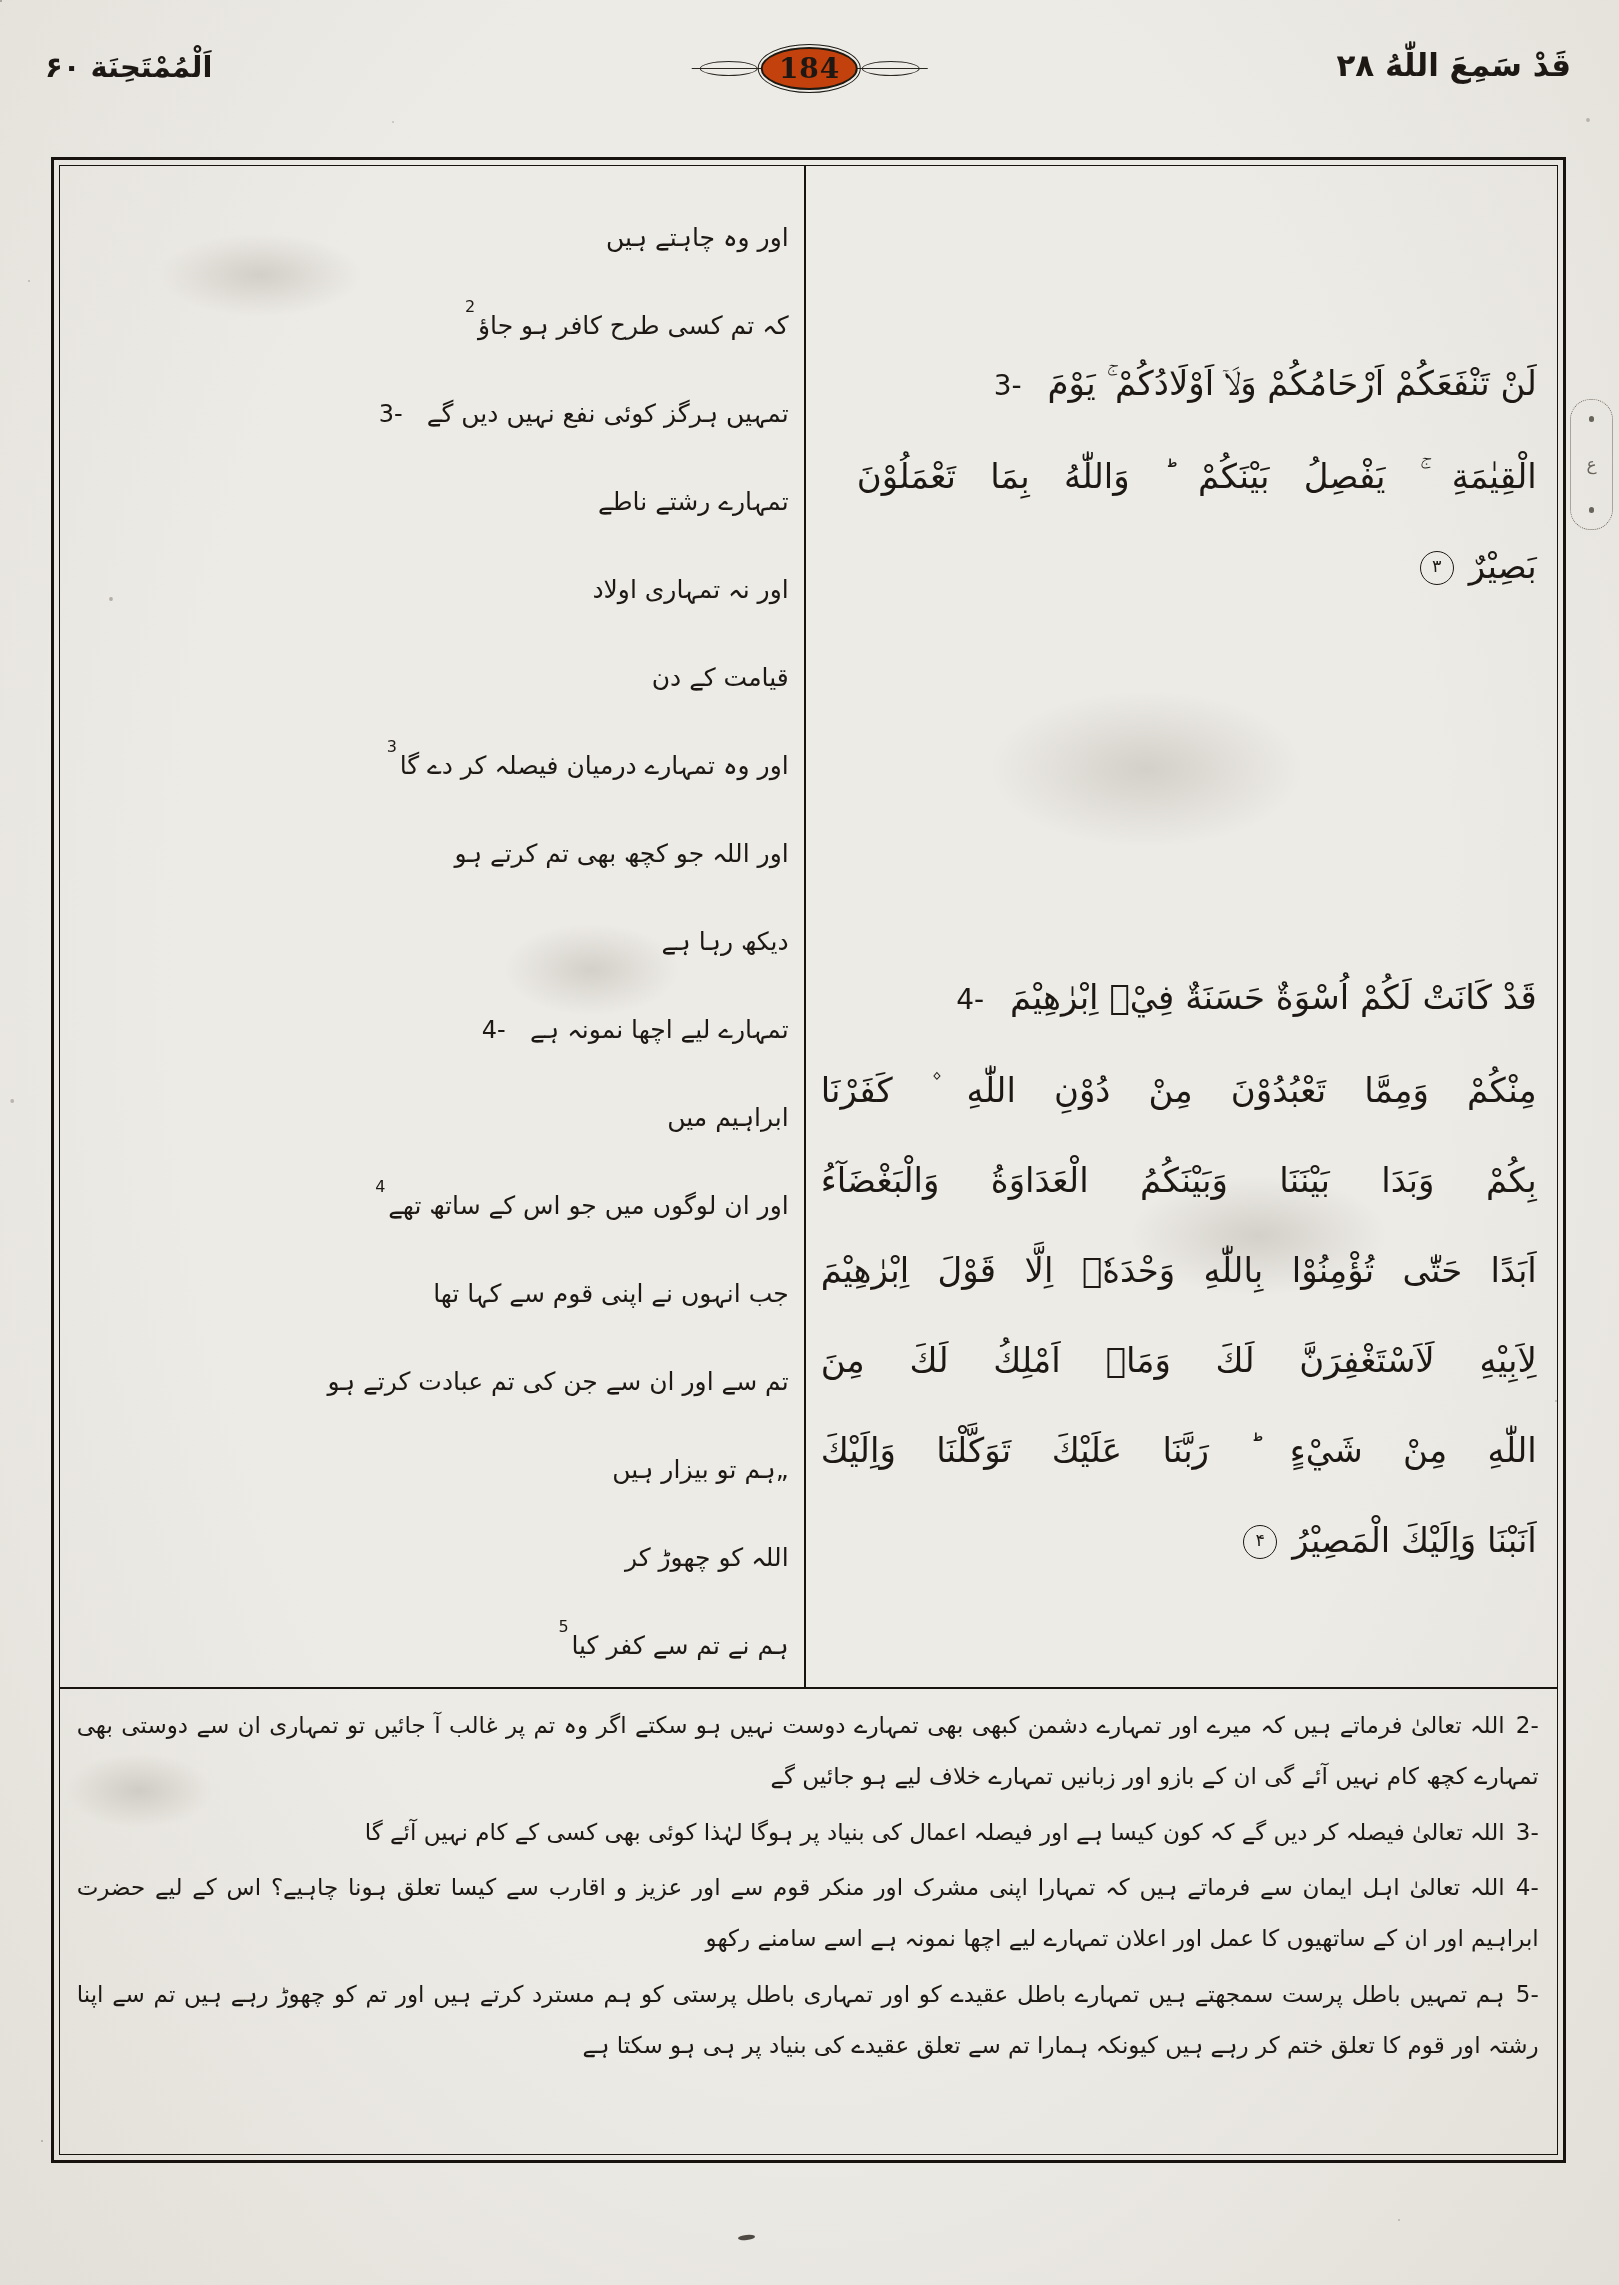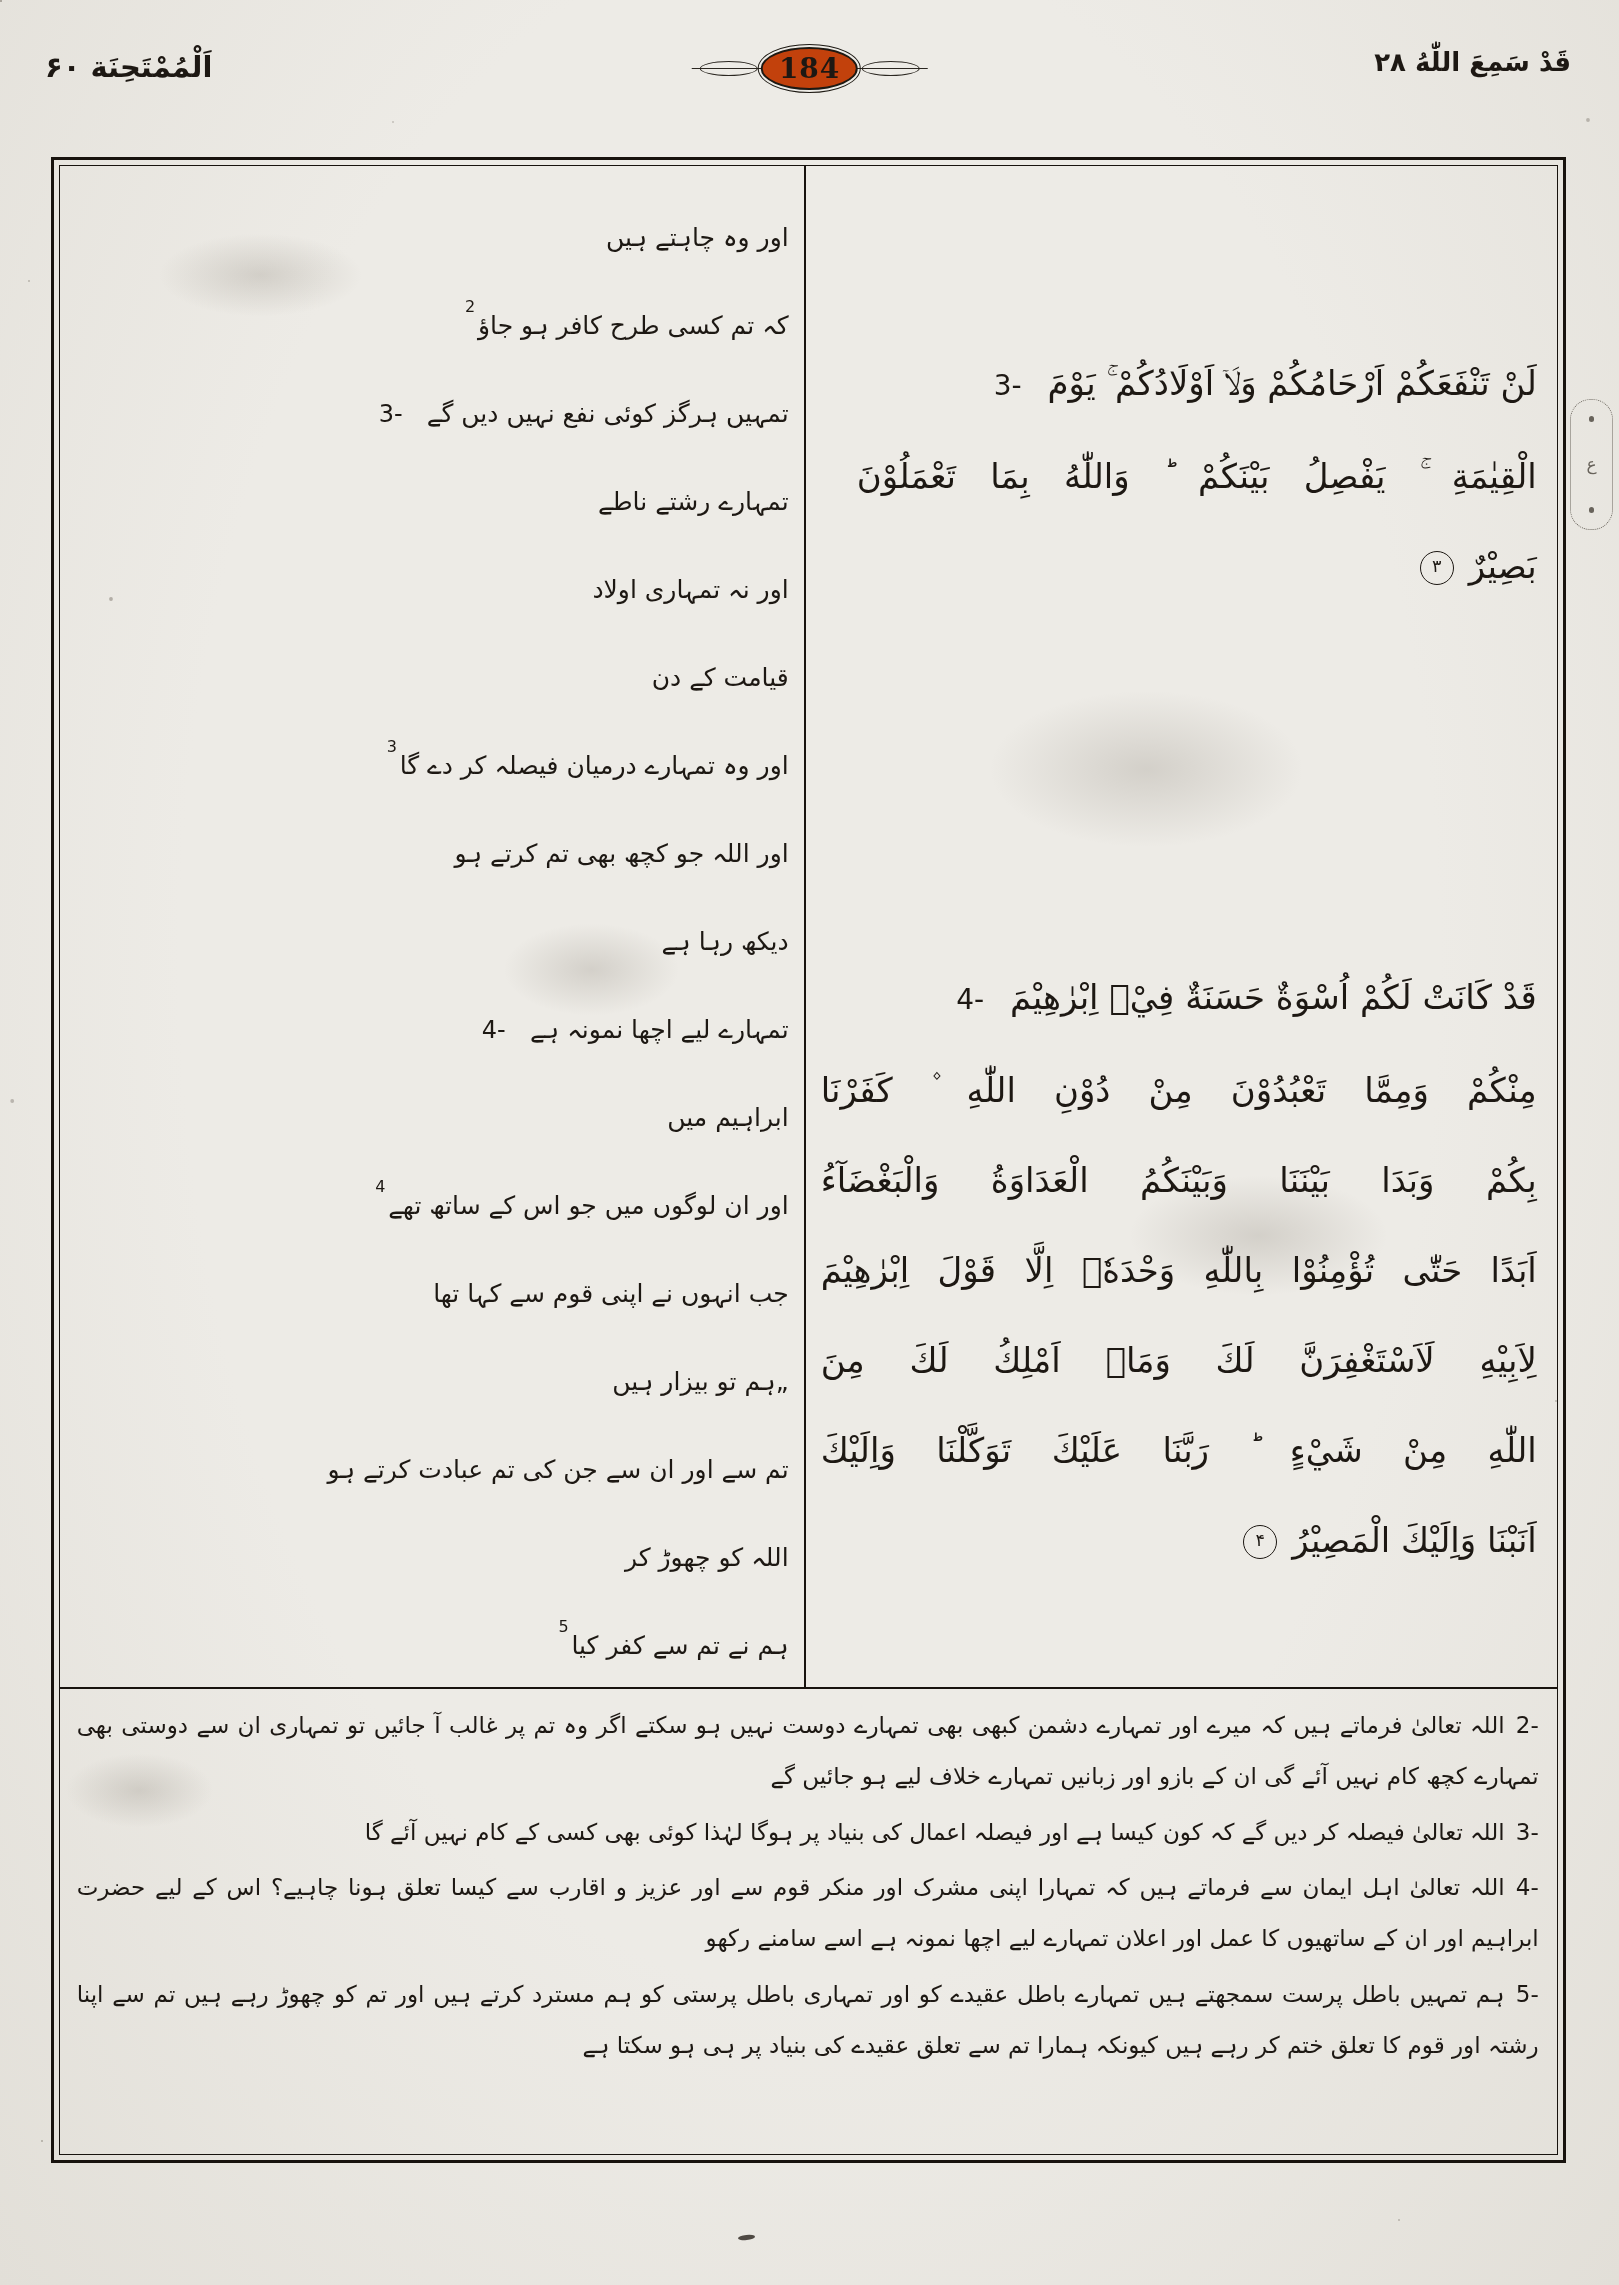--- a/index.html
+++ b/index.html
@@ -3,21 +3,21 @@
 <meta charset="utf-8">
 <style>
   html,body{margin:0;padding:0;}
   body{
     width:1619px;height:2286px;position:relative;overflow:hidden;
     background:radial-gradient(ellipse at 50% 42%, #edebe6 55%, #e2dfd8 100%);
     font-family:"DejaVu Sans",sans-serif;color:#1d1813;
   }
   
   .hdr-left{position:absolute;left:45px;top:50px;font-size:29px;font-weight:bold;direction:rtl;letter-spacing:0.5px;}
-  .hdr-right{position:absolute;right:48px;top:47px;font-size:26px;font-weight:bold;direction:rtl;}
+  .hdr-right{position:absolute;right:48px;top:47px;font-size:31px;font-weight:bold;direction:rtl;}
   .cartouche{position:absolute;left:50%;top:47px;transform:translateX(-50%);display:flex;align-items:center;direction:ltr;}
   .wing{width:58px;height:15px;position:relative;}
   .wing::before{content:"";position:absolute;inset:0;border:1.9px solid #2b2721;border-radius:50%;}
   .wing::after{content:"";position:absolute;top:50%;left:-7.5px;right:-7.5px;border-top:1.9px solid #2b2721;}
   .oval{
     border:2.8px solid #1d1913;outline:1.4px solid #1d1913;outline-offset:2.3px;border-radius:50%;
     padding:2.8px 16px;font-family:"DejaVu Serif",serif;font-weight:bold;font-size:28px;
     background:#c2410c;z-index:1;letter-spacing:0.9px;margin:0 3.7px;
   }
   
@@ -101,22 +101,22 @@
       <div class="u-line"><span>تمہارے رشتے ناطے</span><sup class="u-sup"></sup><span class="u-marker"></span></div>
       <div class="u-line"><span>اور نہ تمہاری اولاد</span><sup class="u-sup"></sup><span class="u-marker"></span></div>
       <div class="u-line"><span>قیامت کے دن</span><sup class="u-sup"></sup><span class="u-marker"></span></div>
       <div class="u-line"><span>اور وہ تمہارے درمیان فیصلہ کر دے گا</span><sup class="u-sup">3</sup><span class="u-marker"></span></div>
       <div class="u-line"><span>اور اللہ جو کچھ بھی تم کرتے ہو</span><sup class="u-sup"></sup><span class="u-marker"></span></div>
       <div class="u-line"><span>دیکھ رہا ہے</span><sup class="u-sup"></sup><span class="u-marker"></span></div>
       <div class="u-line"><span>تمہارے لیے اچھا نمونہ ہے</span><sup class="u-sup"></sup><span class="u-marker">4-</span></div>
       <div class="u-line"><span>ابراہیم میں</span><sup class="u-sup"></sup><span class="u-marker"></span></div>
       <div class="u-line"><span>اور ان لوگوں میں جو اس کے ساتھ تھے</span><sup class="u-sup">4</sup><span class="u-marker"></span></div>
       <div class="u-line"><span>جب انہوں نے اپنی قوم سے کہا تھا</span><sup class="u-sup"></sup><span class="u-marker"></span></div>
+      <div class="u-line"><span>تم سے اور ان سے جن کی تم عبادت کرتے ہو</span><sup class="u-sup"></sup><span class="u-marker"></span></div>
       <div class="u-line"><span>„ہم تو بیزار ہیں</span><sup class="u-sup"></sup><span class="u-marker"></span></div>
-      <div class="u-line"><span>تم سے اور ان سے جن کی تم عبادت کرتے ہو</span><sup class="u-sup"></sup><span class="u-marker"></span></div>
       <div class="u-line"><span>اللہ کو چھوڑ کر</span><sup class="u-sup"></sup><span class="u-marker"></span></div>
       <div class="u-line"><span>ہم نے تم سے کفر کیا</span><sup class="u-sup">5</sup><span class="u-marker"></span></div>
     </div>
 
     <div class="col-arabic">
       <div class="verse3">
         <div class="ar-line"><span>لَنْ تَنْفَعَكُمْ اَرْحَامُكُمْ وَلَاۤ اَوْلَادُكُمْ ۚ يَوْمَ</span><span class="v-marker">3-</span></div>
         <div class="ar-line mid">الْقِيٰمَةِ ۚ يَفْصِلُ بَيْنَكُمْ ؕ وَاللّٰهُ بِمَا تَعْمَلُوْنَ</div>
         <div class="ar-line"><span>بَصِيْرٌ</span><span class="end-circle">۳</span></div>
       </div>

